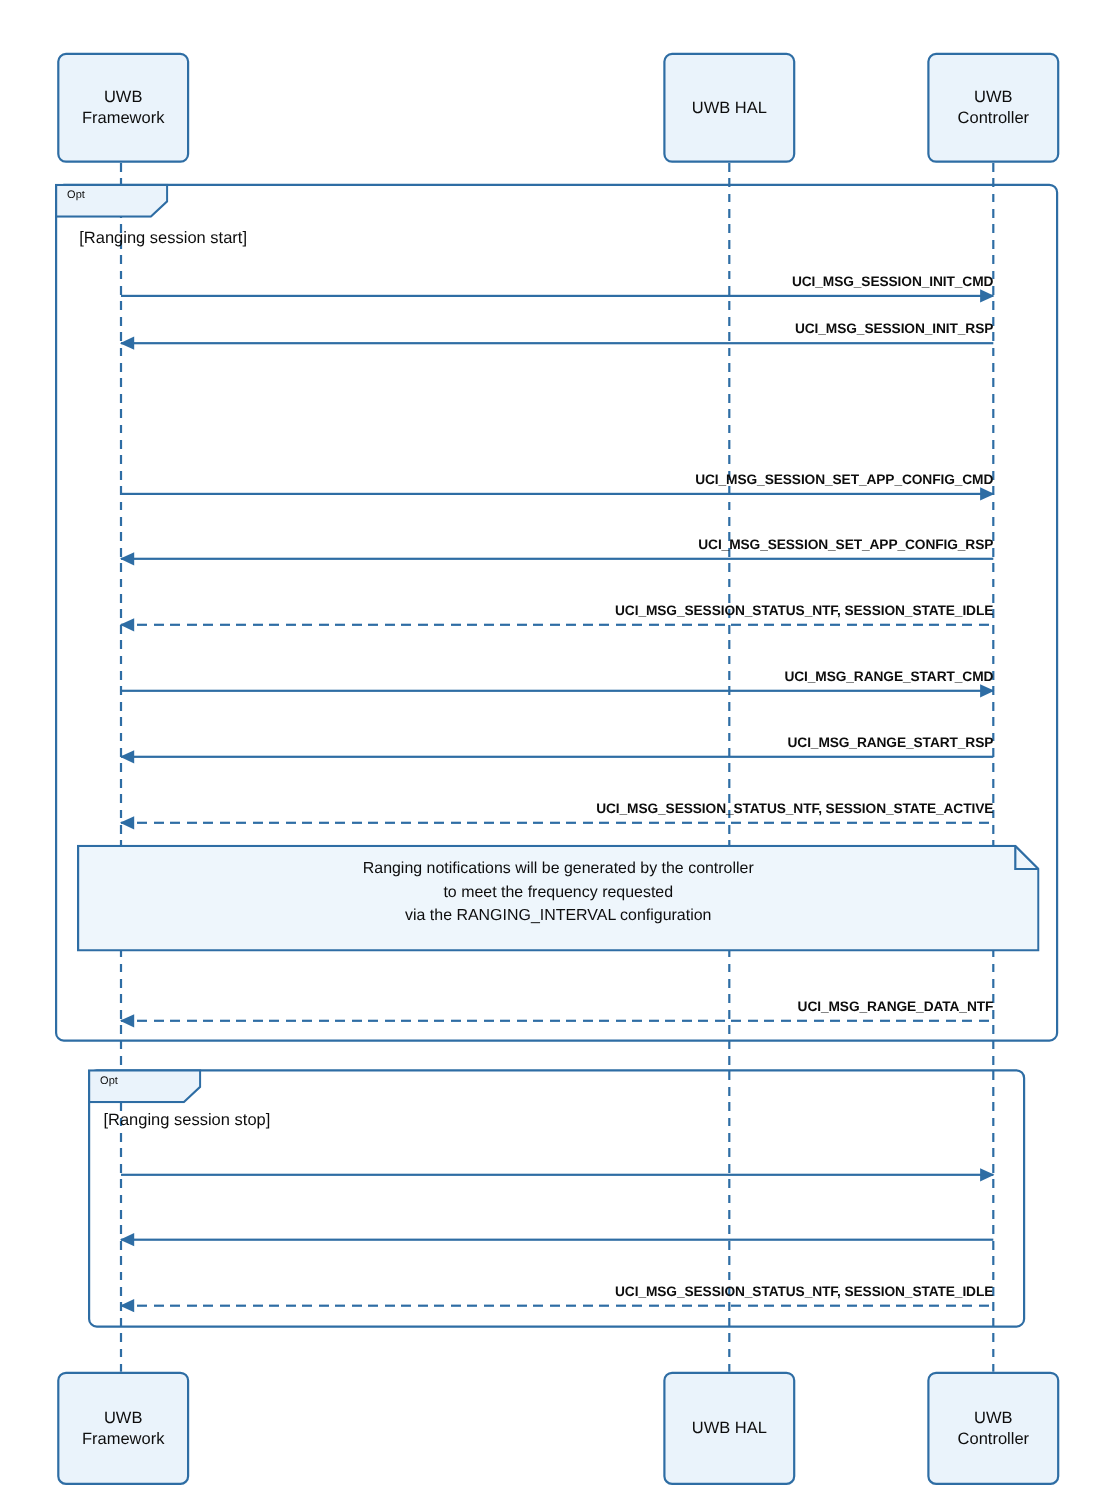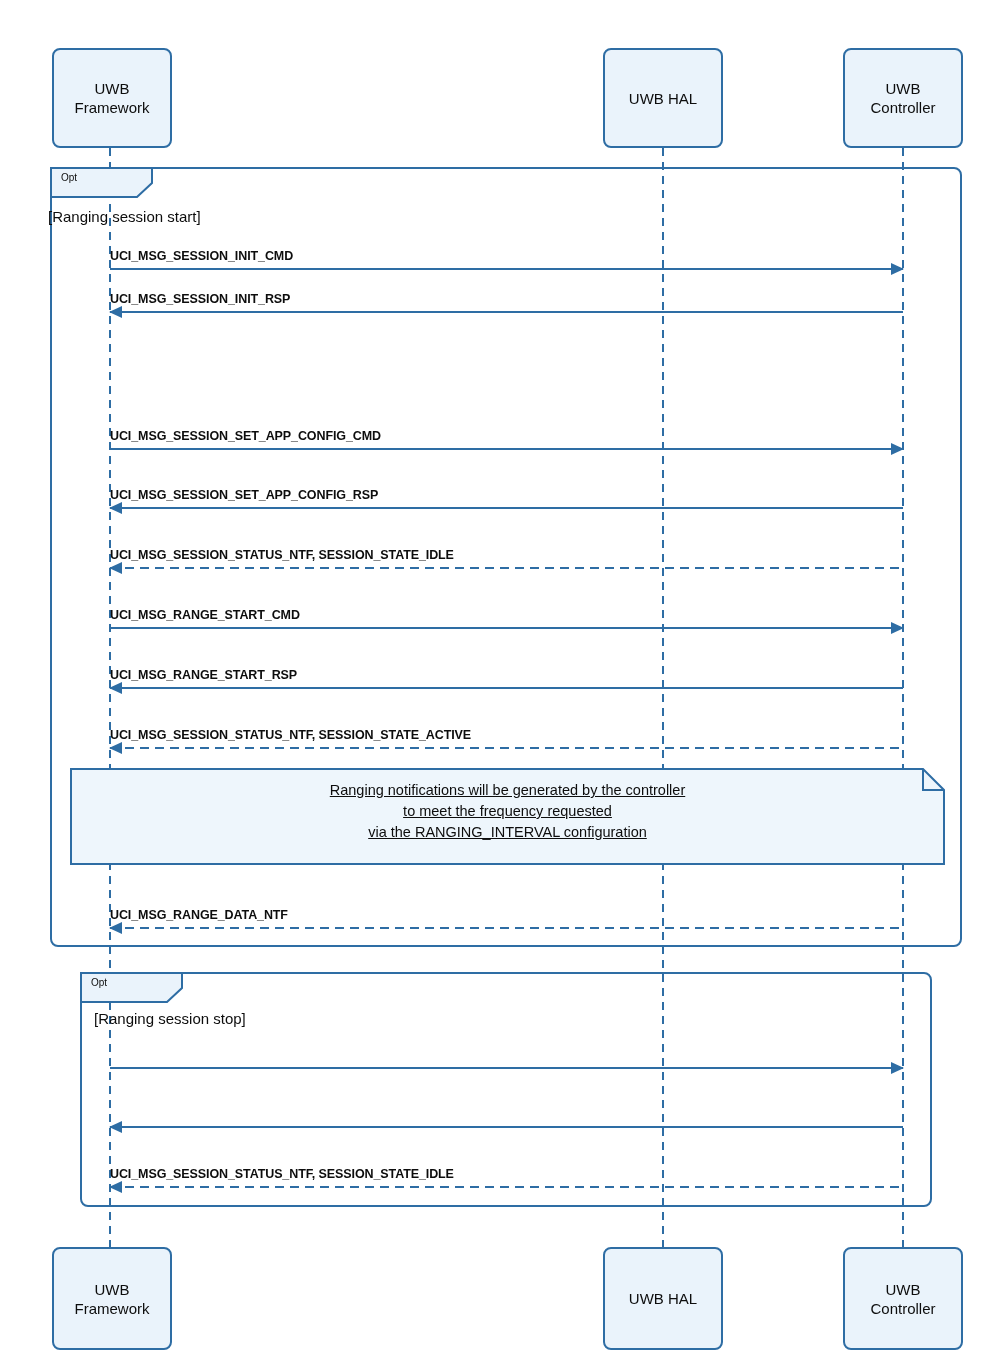--- a/index.html
+++ b/index.html
@@ -24,50 +24,50 @@
 
   
   .fragment{position:absolute;box-sizing:border-box;border:2px solid var(--line);
     border-radius:8px;z-index:2;background:transparent;}
   .frag-tab{position:absolute;z-index:3;}
   .frag-oplabel{position:absolute;z-index:4;font-size:10px;}
   .frag-guard{position:absolute;z-index:4;font-size:15px;}
 
   
   .msg{position:absolute;left:110px;width:793px;height:20px;z-index:4;}
-  .msg-label{position:absolute;left:0;right:0;top:-1px;text-align:left;
+  .msg-label{position:absolute;left:0;right:0;top:-1px;text-align:right;
     font-size:12.5px;font-weight:bold;letter-spacing:-0.1px;white-space:nowrap;}
   .msg-line{position:absolute;left:0;right:0;bottom:0;height:2px;}
   .msg-line.solid{background:var(--line);}
   .msg-line.dashed{background:repeating-linear-gradient(90deg,var(--line) 0 9px,transparent 9px 15px);}
   .arrowhead{position:absolute;width:0;height:0;bottom:-5px;
     border-top:6px solid transparent;border-bottom:6px solid transparent;}
   .arrowhead.right{right:-1px;border-left:13px solid var(--line);}
   .arrowhead.left{left:-1px;border-right:13px solid var(--line);}
 
   
   .note-svg{position:absolute;left:70px;top:768px;z-index:5;}
   .note-text{position:absolute;left:70px;top:780px;width:875px;z-index:5;
-    text-align:center;font-size:14.5px;line-height:21px;white-space:pre-line;text-decoration:underline;}
+    text-align:center;font-size:14.5px;line-height:21px;white-space:pre-line;}
 </style>
 </head>
 <body>
 
 <div class="canvas">
 
   <div class="lifeline" style="left:109px;top:148px;height:1099px"></div>
   <div class="lifeline" style="left:662px;top:148px;height:1099px"></div>
   <div class="lifeline" style="left:902px;top:148px;height:1099px"></div>
 
   <div class="fragment" style="left:50px;top:167px;width:912px;height:780px"></div>
   <svg class="frag-tab" style="left:50px;top:167px" width="103" height="31" viewBox="0 0 103 31">
     <path d="M1 1 H102 V16 L87 30 H1 Z" fill="var(--boxfill)" stroke="var(--line)" stroke-width="2"></path>
   </svg>
   <div class="frag-oplabel" style="left:61px;top:172px">Opt</div>
-  <div class="frag-guard" style="left:48px;top:208px">[Ranging session start]</div>
+  <div class="frag-guard" style="left:72px;top:208px">[Ranging session start]</div>
 
   <div class="fragment" style="left:80px;top:972px;width:852px;height:235px"></div>
   <svg class="frag-tab" style="left:80px;top:972px" width="103" height="31" viewBox="0 0 103 31">
     <path d="M1 1 H102 V16 L87 30 H1 Z" fill="var(--boxfill)" stroke="var(--line)" stroke-width="2"></path>
   </svg>
   <div class="frag-oplabel" style="left:91px;top:977px">Opt</div>
   <div class="frag-guard" style="left:94px;top:1010px">[Ranging session stop]</div>
 
   <div class="msg" style="top:250px">
     <div class="msg-label">UCI_MSG_SESSION_INIT_CMD</div>

